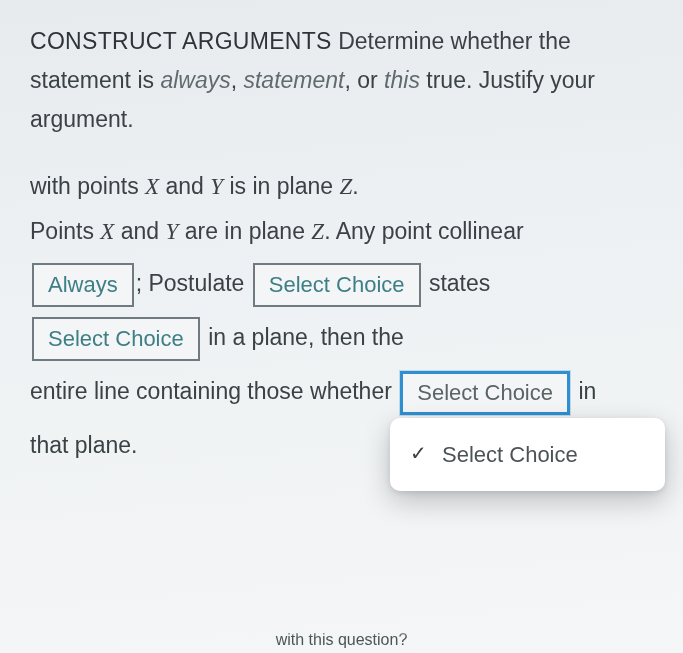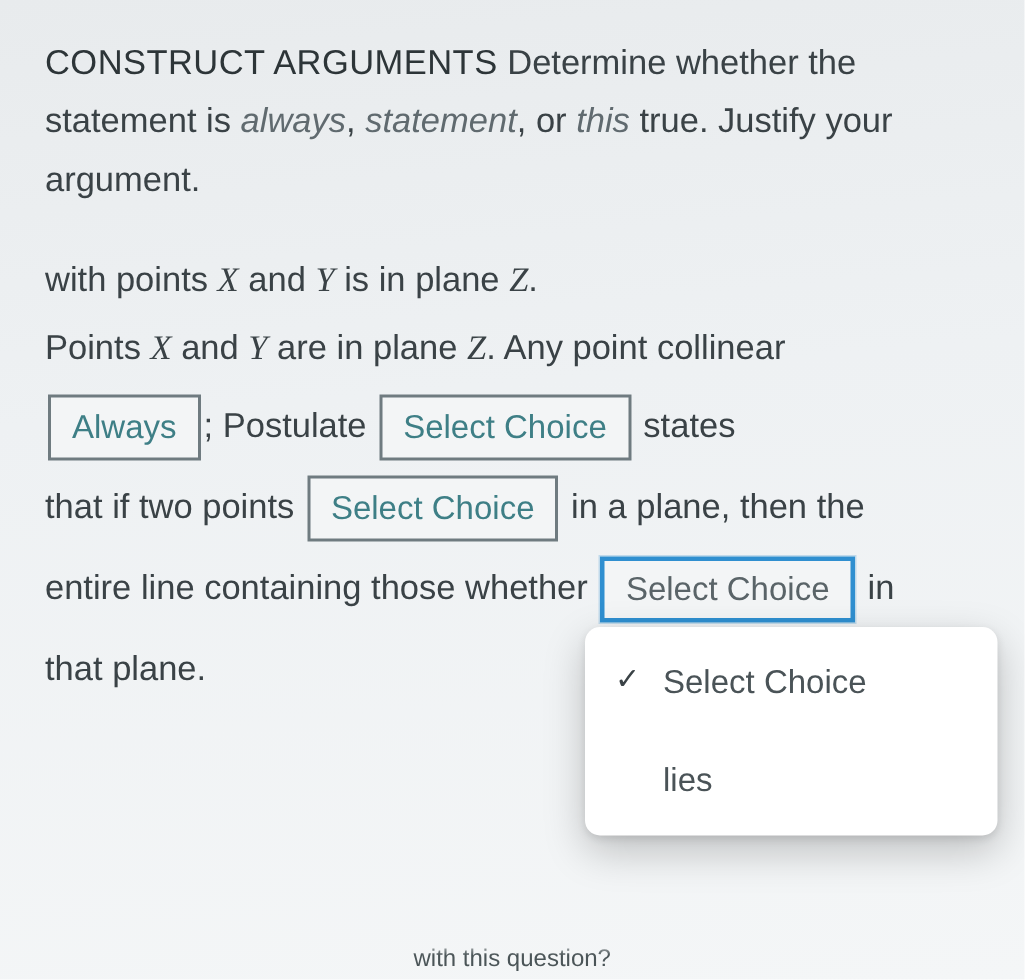--- a/index.html
+++ b/index.html
@@ -95,34 +95,31 @@
     <span>Points </span><span class="serif-var">X</span><span> and </span><span class="serif-var">Y</span><span> are in plane </span><span class="serif-var">Z</span><span>. Any point collinear</span>
   </div>
 
   <div class="flow">
     <span class="select-box value">
         <span>Always</span>
       </span><span>; Postulate </span><span class="select-box">
         <span>Select Choice</span>
       </span><span> states</span>
     <br>
-    <span>that if two points </span><span class="select-box">
+    <span class="select-box">
         <span>Select Choice</span>
       </span><span> in a plane, then the</span>
     <br>
     <span>entire line containing those whether </span><span class="select-box active">
         <span>Select Choice</span>
       </span><span> in</span>
     <br>
     <span>that plane.</span>
   </div>
 </div>
 
 <div class="dropdown">
   <div class="opt selected">
     <span>Select Choice</span>
   </div>
-  <div class="opt">
-    <span>lies</span>
-  </div>
 </div>
 
 <div class="footer-hint">with this question?</div>
 
 </body></html>

